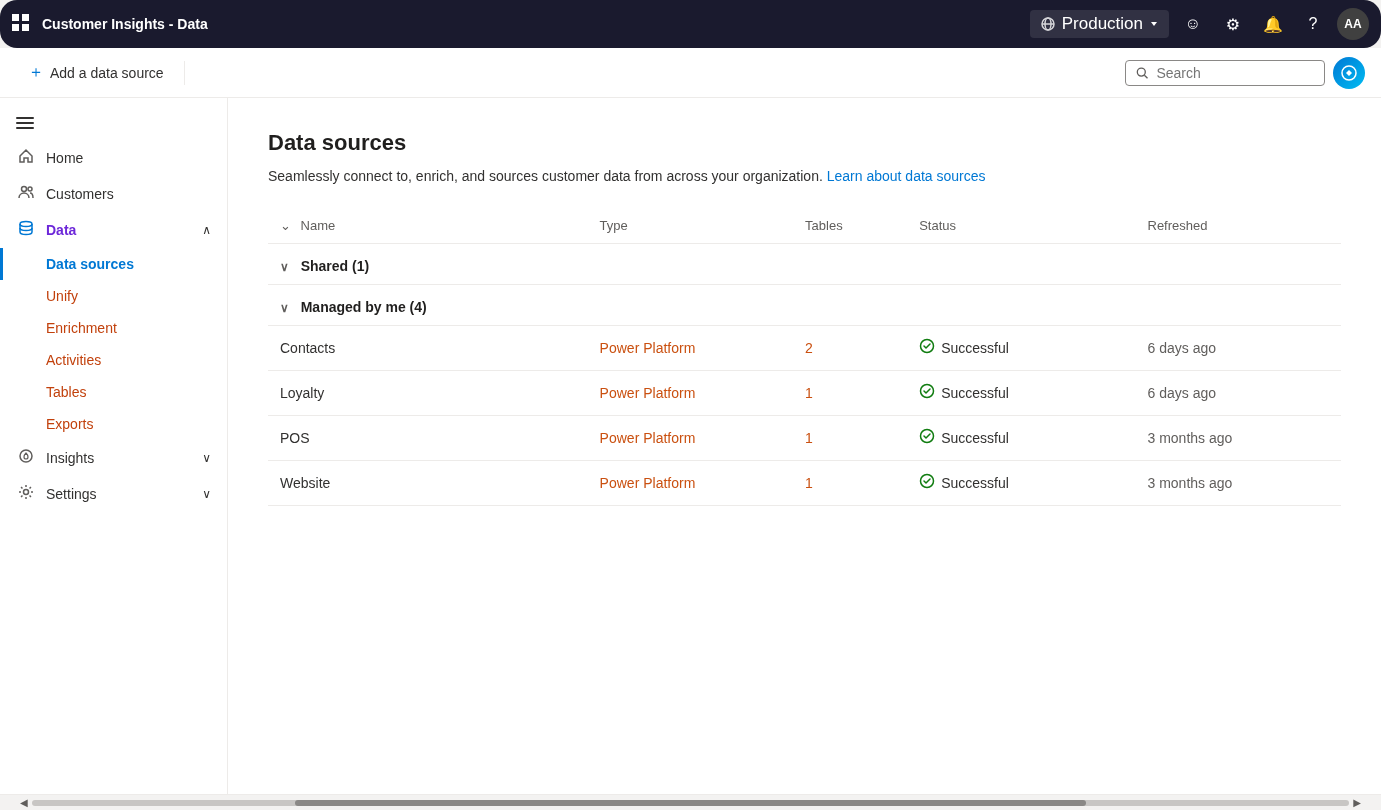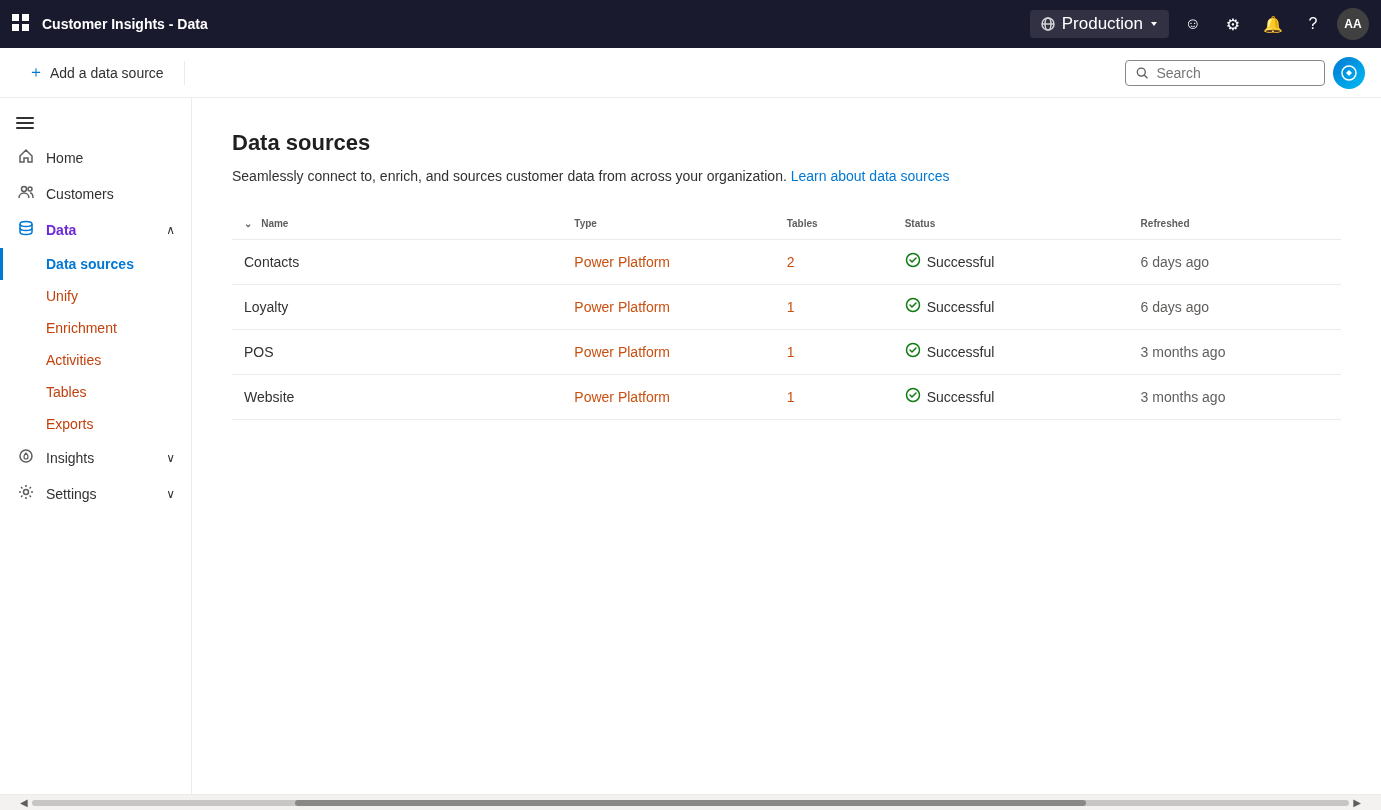--- a/index.html
+++ b/index.html
@@ -7,20 +7,21 @@
 
     
     .topnav {
       background: #1a1a2e;
       height: 48px;
       display: flex;
       align-items: center;
       padding: 0 12px;
       flex-shrink: 0;
       color: white;
+      border-radius: 17px;
     }
     .topnav-grid-icon { margin-right: 12px; cursor: pointer; }
     .topnav-title { font-size: 14px; font-weight: 600; color: white; flex: 1; }
     .topnav-right { display: flex; align-items: center; gap: 8px; }
     .topnav-env { display: flex; align-items: center; gap: 6px; background: rgba(255,255,255,0.1); border-radius: 4px; padding: 4px 10px; cursor: pointer; }
     .topnav-env-text { font-size: 17px; color: white; }
     .topnav-icon-btn { width: 32px; height: 32px; display: flex; align-items: center; justify-content: center; cursor: pointer; color: white; font-size: 16px; border-radius: 4px; }
     .topnav-avatar { width: 32px; height: 32px; border-radius: 50%; background: #404040; display: flex; align-items: center; justify-content: center; color: white; font-size: 12px; font-weight: 600; cursor: pointer; }
 
     
@@ -69,21 +70,21 @@
 
     
     .layout {
       display: flex;
       flex: 1;
       overflow: hidden;
     }
 
     
     .sidebar {
-      width: 192px;
+      width: 228px;
       background: white;
       border-right: 1px solid #edebe9;
       display: flex;
       flex-direction: column;
       flex-shrink: 0;
       overflow-y: auto;
       padding: 8px 0;
     }
     .sidebar-hamburger {
       padding: 8px 16px;
@@ -143,22 +144,22 @@
       flex-direction: column;
     }
     .page-title { font-size: 22px; font-weight: 600; color: #201f1e; margin-bottom: 12px; }
     .page-desc { font-size: 14px; color: #323130; margin-bottom: 24px; }
     .page-desc a { color: #0078d4; text-decoration: none; }
 
     
     .data-table { width: 100%; border-collapse: collapse; }
     .data-table th {
       text-align: left;
-      font-size: 10px;
-      font-weight: 700;
+      font-size: 13px;
+      font-weight: 400;
       color: #605e5c;
       padding: 10px 12px;
       border-bottom: 1px solid #edebe9;
     }
     .data-table td {
       padding: 12px 12px;
       border-bottom: 1px solid #edebe9;
       font-size: 14px;
       color: #323130;
       vertical-align: middle;
@@ -375,20 +376,32 @@
           </th>
           <th class="col-status">
             <span>Status</span>
           </th>
           <th class="col-refreshed">
             <span>Refreshed</span>
           </th>
         </tr>
       </thead>
       <tbody id="table-body">
+      <tr class="group-header-row">
+            <td colspan="5">
+      <span class="group-chevron">∨</span>
+      <span>Shared (1)</span>
+    </td>
+          </tr>
+          <tr class="group-header-row">
+            <td colspan="5">
+      <span class="group-chevron">∨</span>
+      <span>Managed by me (4)</span>
+    </td>
+          </tr>
           <tr>
         <td class="col-name"><a href="#" class="name-link">Contacts</a></td>
         <td class="col-type"><span class="type-link">Power Platform</span></td>
         <td class="col-tables"><span class="tables-count">2</span></td>
         <td class="col-status">
           <div class="status-cell">
             <span class="status-icon">
               <svg width="16" height="16" viewBox="0 0 16 16" fill="none">
                 <circle cx="8" cy="8" r="6.5" stroke="#107c10" stroke-width="1.5"></circle>
                 <path d="M5 8L7 10L11 6" stroke="#107c10" stroke-width="1.5" stroke-linecap="round" stroke-linejoin="round"></path>

